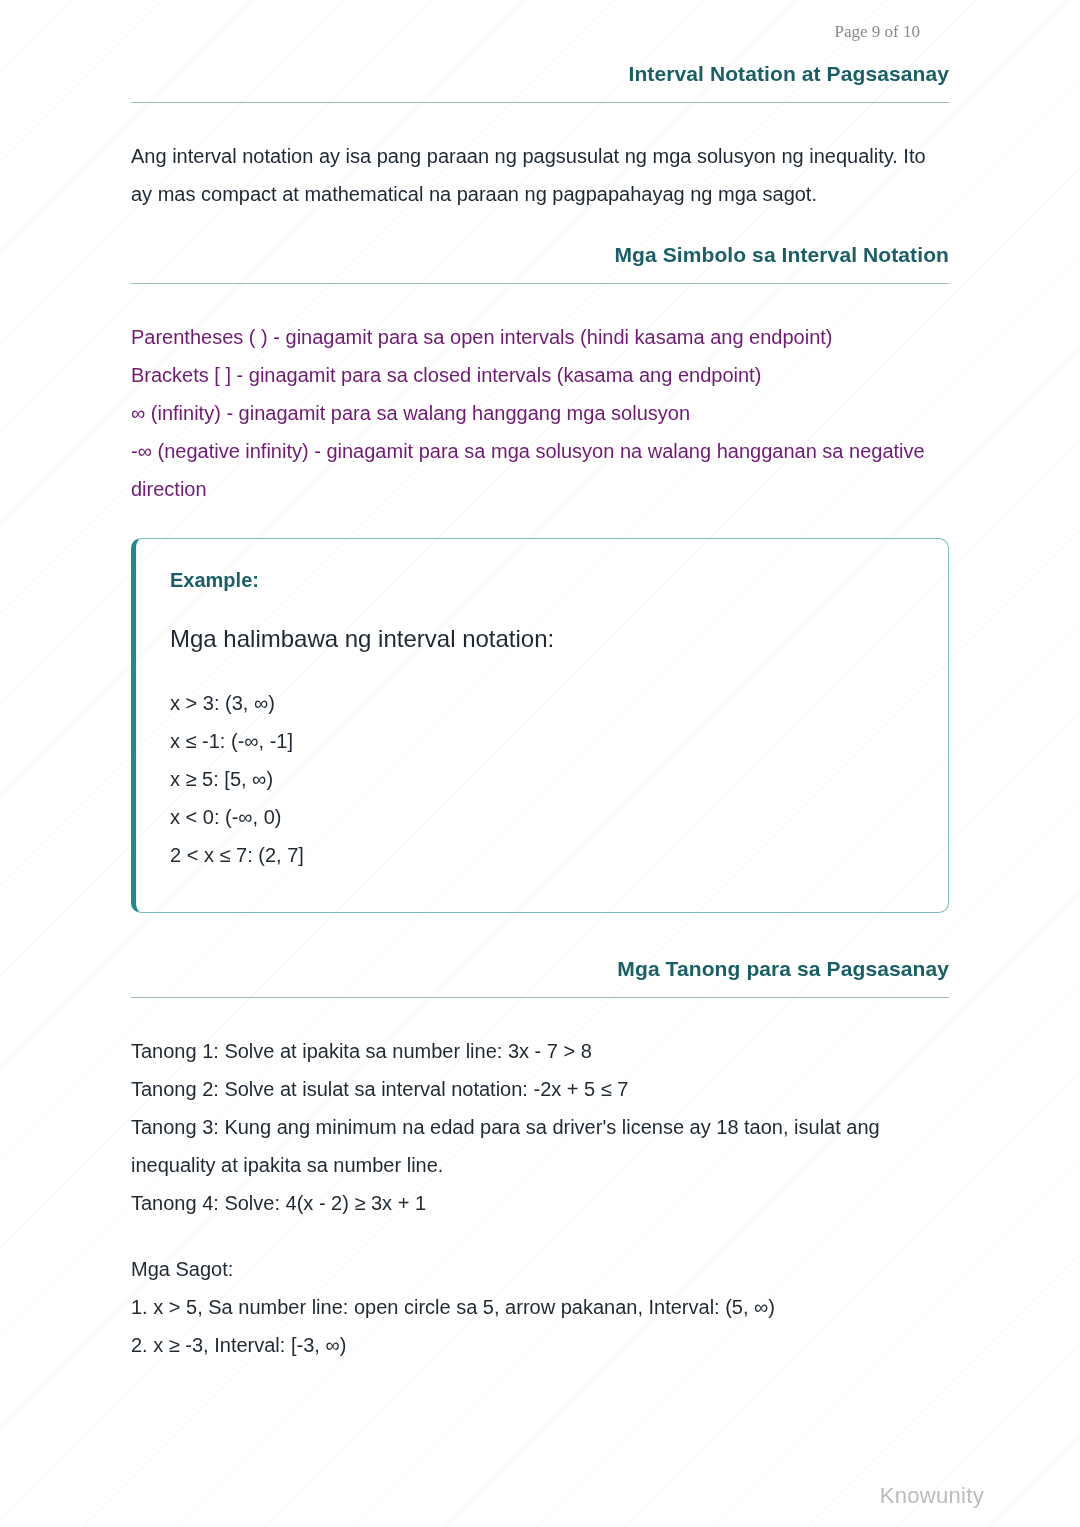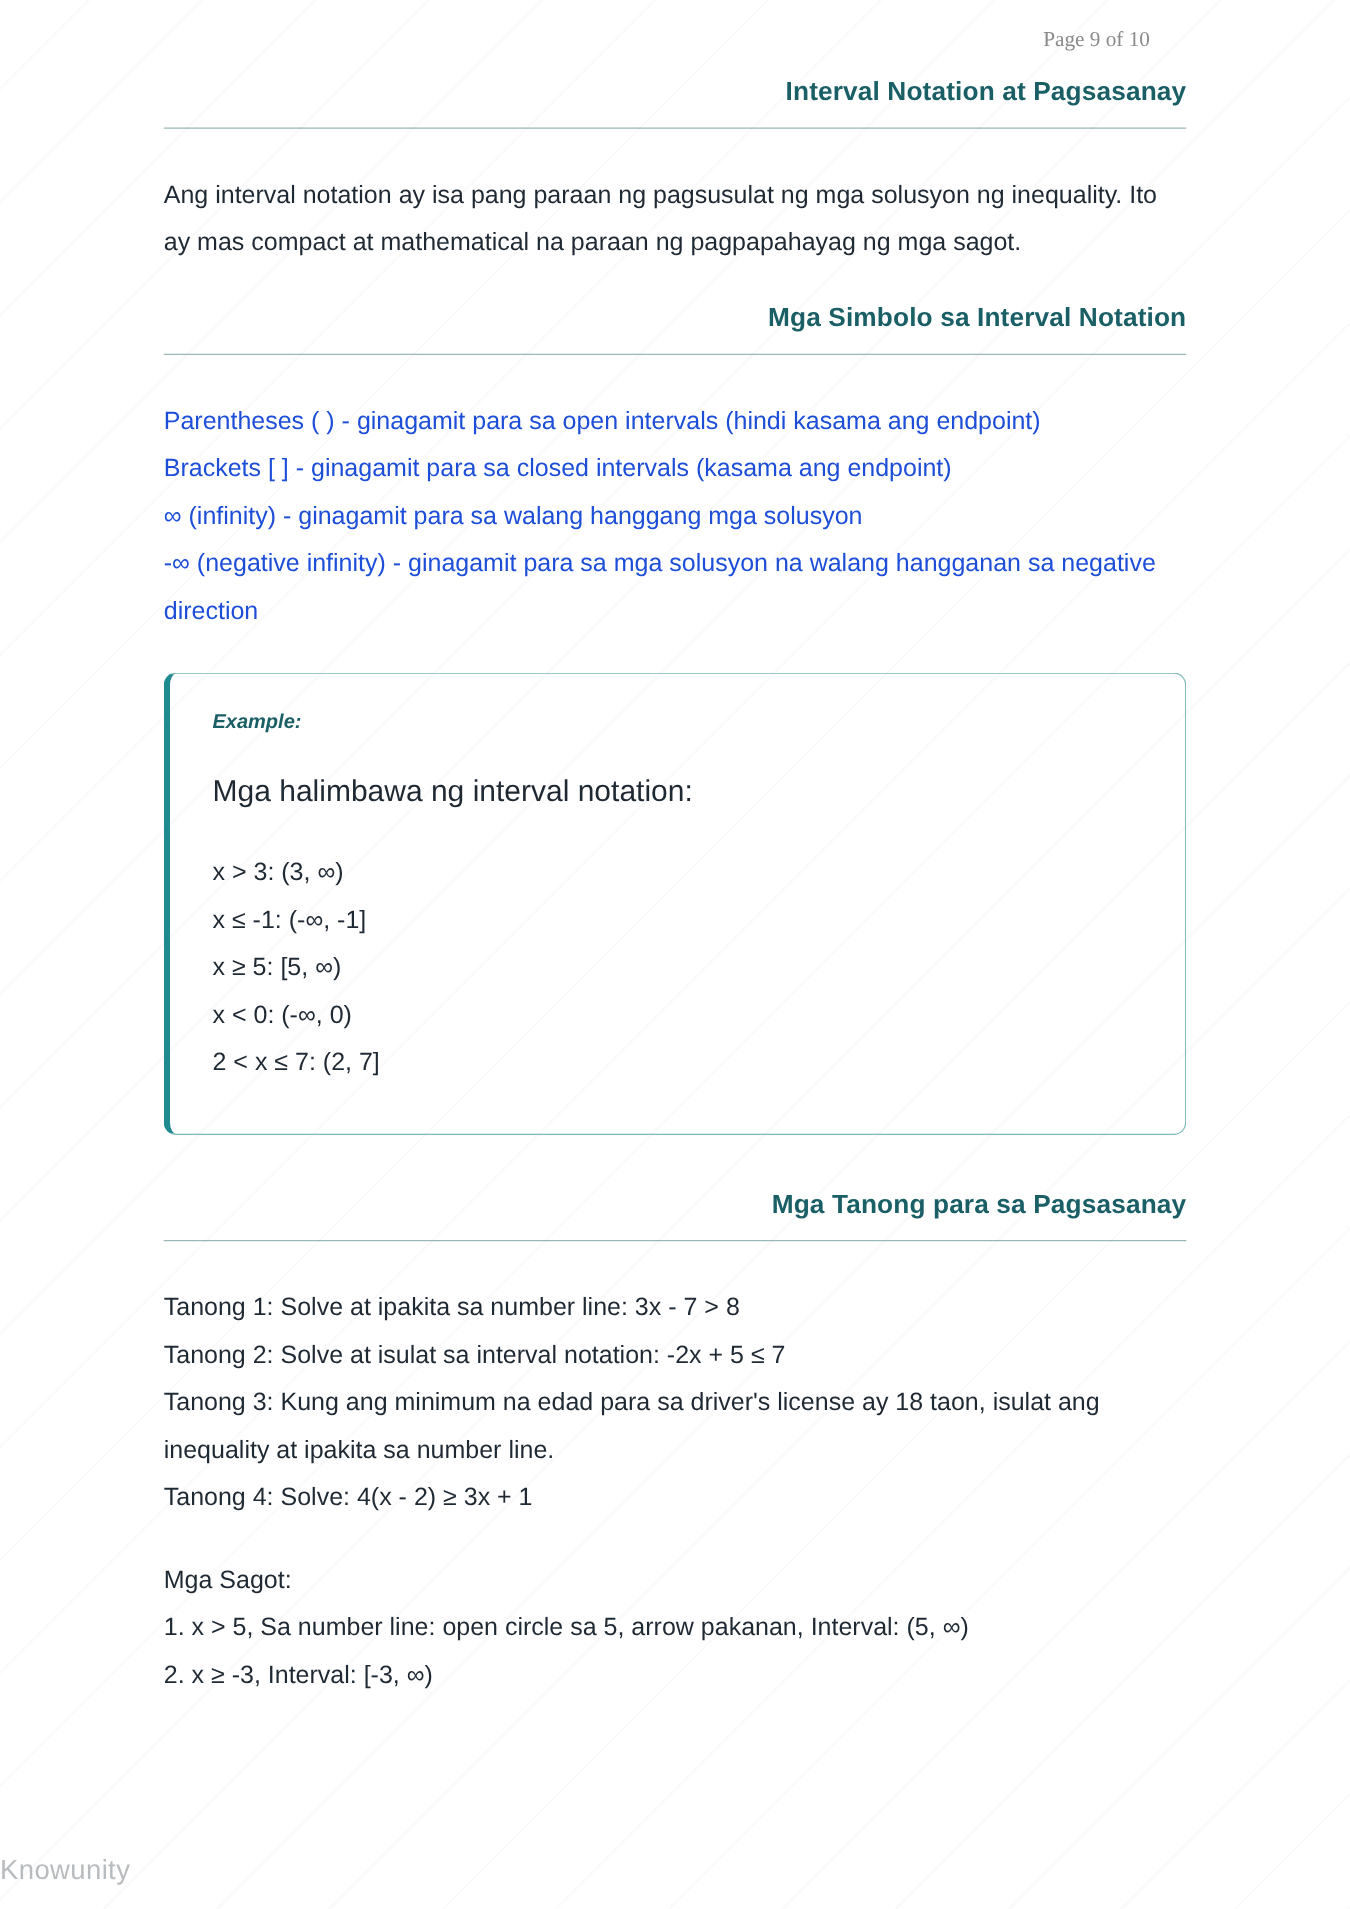--- a/index.html
+++ b/index.html
@@ -66,38 +66,37 @@
   }
   p.body-text {
     font-size: 20px;
     line-height: 38px;
     color: #1f2933;
     margin: 0 0 30px 0;
   }
   .lines {
     font-size: 20px;
     line-height: 38px;
-    color: #1d4ed8;
+    color: #701a75;
     margin: 0 0 30px 0;
   }
 
   .example-box {
     border: 1px solid #7fb9bd;
     border-left: 5px solid #1f8a8f;
     border-radius: 10px;
     padding: 30px 34px 38px 34px;
     margin: 12px 0 44px 0;
     background: transparent;
   }
   .example-title {
-    font-size: 16px;
+    font-size: 20px;
     font-weight: bold;
     color: #1a5f66;
     margin: 0 0 30px 0;
-    font-style: italic;
   }
   .example-intro {
     font-size: 24px;
     line-height: 34px;
     margin: 0 0 28px 0;
   }
   .example-list {
     font-size: 20px;
     line-height: 38px;
   }
@@ -114,21 +113,21 @@
   .answers {
     font-size: 20px;
     line-height: 38px;
     margin: 0;
   }
   .watermark {
     position: absolute;
     left: 0;
     right: 0;
     bottom: 18px;
-    text-align: left;
+    text-align: right;
     font-size: 22px;
     color: #b9bcbe;
     letter-spacing: 0.3px;
   }
   .l { display: block; }
 </style>
 </head>
 <body>
 
 <div class="bg-stripes"></div>

